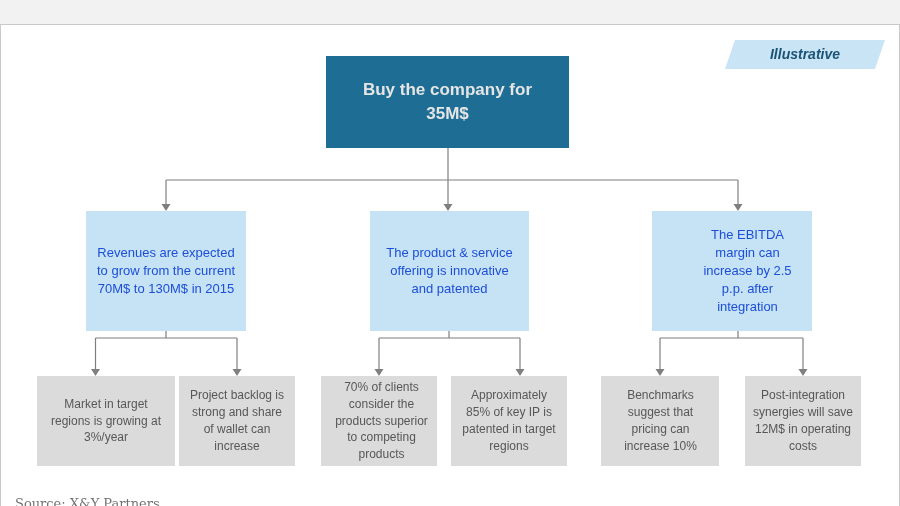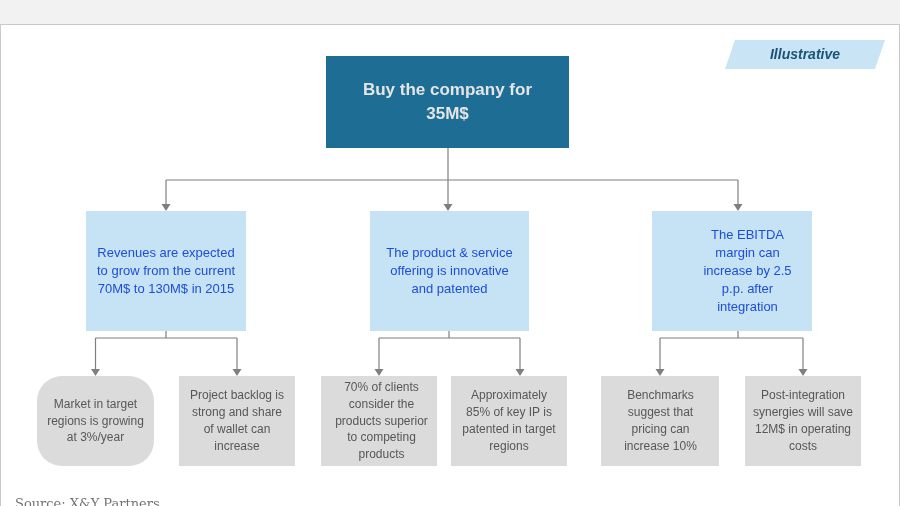--- a/index.html
+++ b/index.html
@@ -52,21 +52,21 @@
   .branch-2 { left: 651px; width: 160px; padding-left: 40px; }
   .leaf-box {
     top: 351px;
     height: 90px;
     background: #dbdbdb;
     color: #575757;
     font-size: 12px;
     line-height: 1.4;
     padding: 5px 7px;
   }
-  .leaf-0 { left: 36px;  width: 117px; border-radius: 25px; }
+  .leaf-0 { left: 36px;  width: 138px; }
   .leaf-1 { left: 178px; width: 116px; }
   .leaf-2 { left: 320px; width: 116px; padding-left: 12px; }
   .leaf-3 { left: 450px; width: 116px; }
   .leaf-4 { left: 600px; width: 118px; padding-left: 8px; }
   .leaf-5 { left: 744px; width: 116px; }
   .tag {
     position: absolute;
     left: 729px; top: 15px;
     width: 150px; height: 29px;
   }

